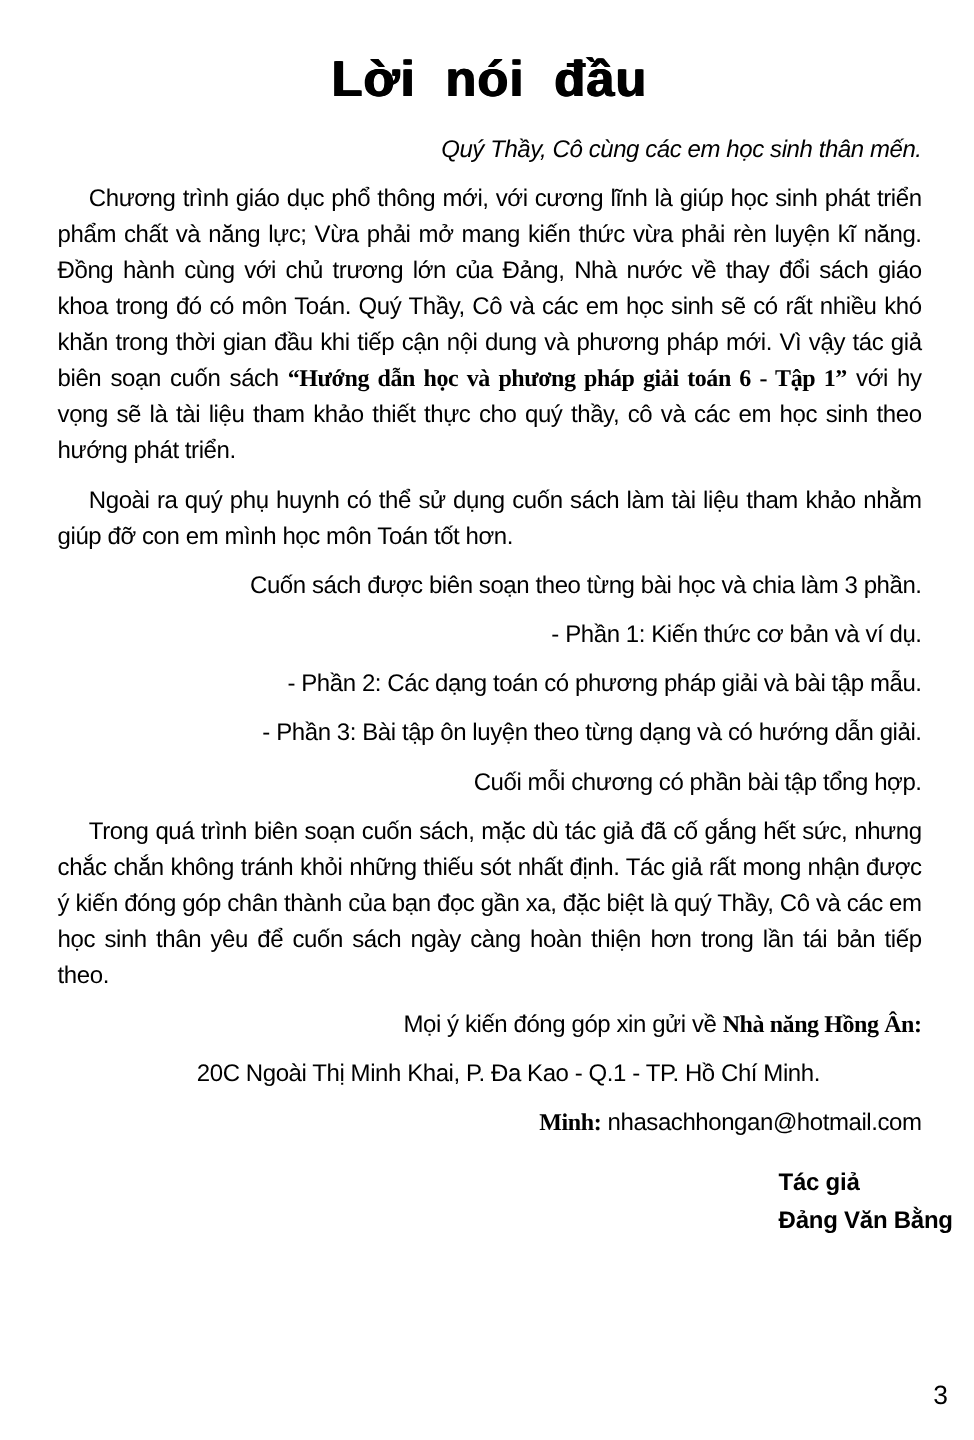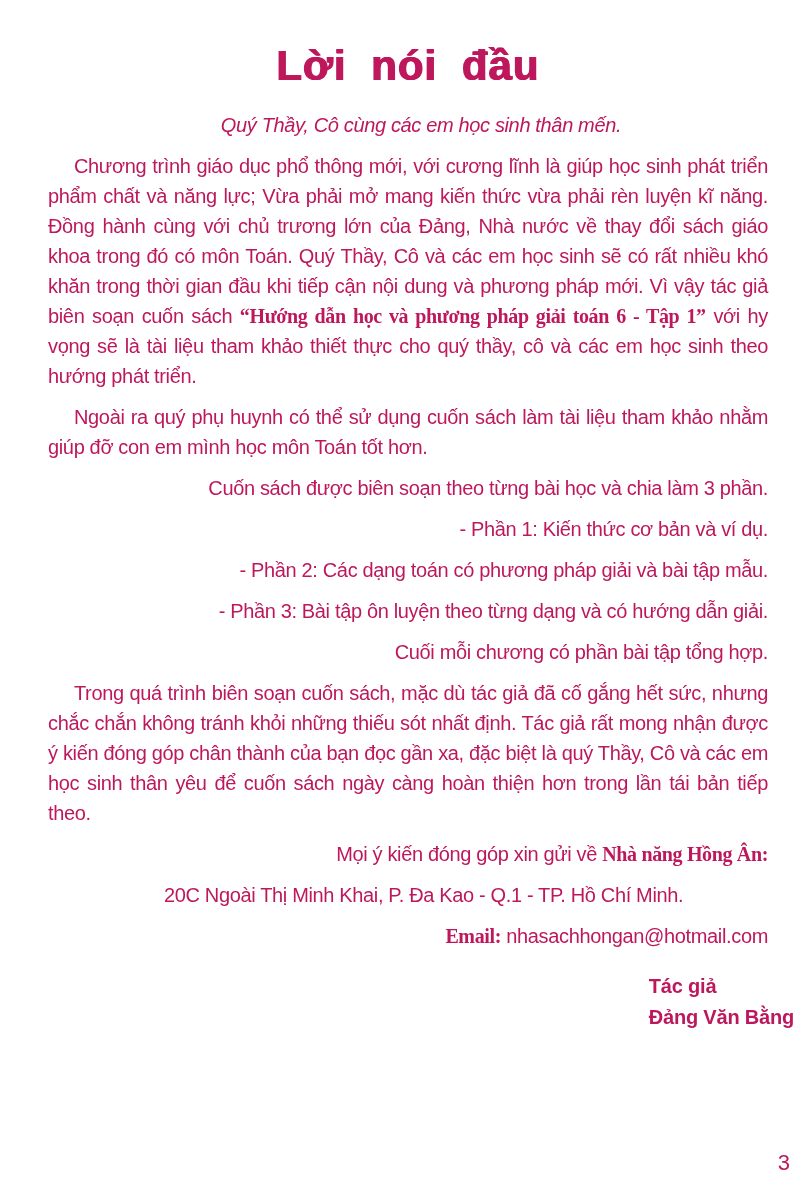--- a/index.html
+++ b/index.html
@@ -6,21 +6,21 @@
     margin: 0;
     padding: 0;
     background: #e8e8e8;
   }
   .page {
     position: relative;
     width: 812px;
     height: 1200px;
     margin: 0 auto;
     background: #ffffff;
-    color: #be185d;
+    color: #000000;
     font-family: "Liberation Sans", "DejaVu Sans", sans-serif;
     overflow: hidden;
   }
   .content {
     position: absolute;
     left: 48px;
     right: 44px;
     top: 0;
   }
   .doc-title {
@@ -36,21 +36,21 @@
     margin: 11px 0;
     font-size: 20px;
     line-height: 30px;
     letter-spacing: -0.35px;
     text-align: justify;
     text-indent: 26px;
   }
   .greeting {
     margin-top: 20px;
     font-style: italic;
-    text-align: center;
+    text-align: right;
   }
   .single-line { text-align: right; }
   .address-line {
     text-indent: 0;
     margin-left: 116px;
     text-align: left;
   }
   .thanks {
     margin-top: 18px;
     font-style: italic;
@@ -99,21 +99,21 @@
     <p class="single-line">- Phần 3: Bài tập ôn luyện theo từng dạng và có hướng dẫn giải.</p>
 
     <p class="single-line">Cuối mỗi chương có phần bài tập tổng hợp.</p>
 
     <p>Trong quá trình biên soạn cuốn sách, mặc dù tác giả đã cố gắng hết sức, nhưng chắc chắn không tránh khỏi những thiếu sót nhất định. Tác giả rất mong nhận được ý kiến đóng góp chân thành của bạn đọc gần xa, đặc biệt là quý Thầy, Cô và các em học sinh thân yêu để cuốn sách ngày càng hoàn thiện hơn trong lần tái bản tiếp theo.</p>
 
     <p class="single-line"><span>Mọi ý kiến đóng góp xin gửi về </span><span class="bold">Nhà năng Hồng Ân:</span></p>
 
     <p class="address-line">20C Ngoài Thị Minh Khai, P. Đa Kao - Q.1 - TP. Hồ Chí Minh.</p>
 
-    <p class="single-line"><span class="bold">Email:</span><span> nhasachhongan@hotmail.com</span></p>
+    <p class="single-line"><span class="bold">Minh:</span><span> nhasachhongan@hotmail.com</span></p>
 
 
     <div class="signature">
       <div>Tác giả</div>
       <div>Đảng Văn Bằng</div>
     </div>
 
   </div>
 
   <div class="page-number">3</div>

